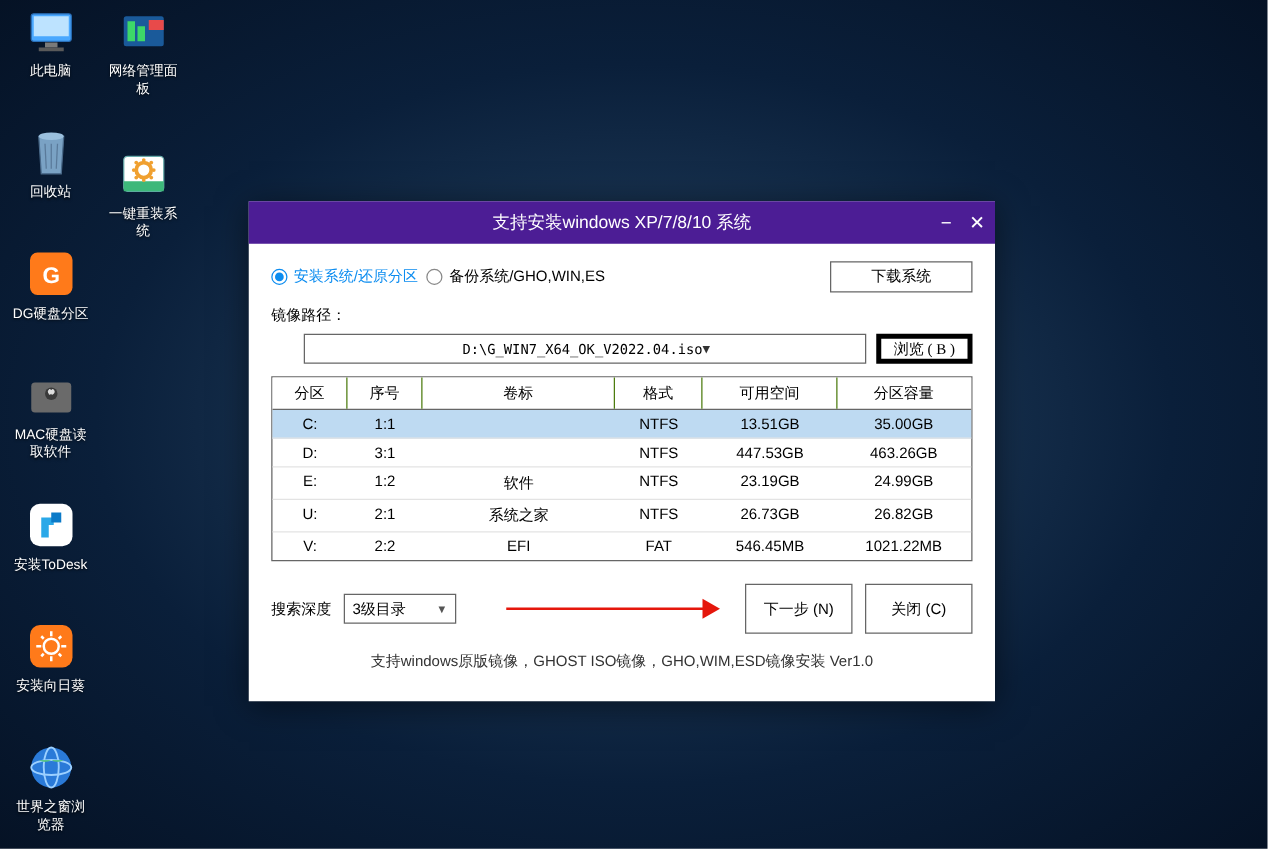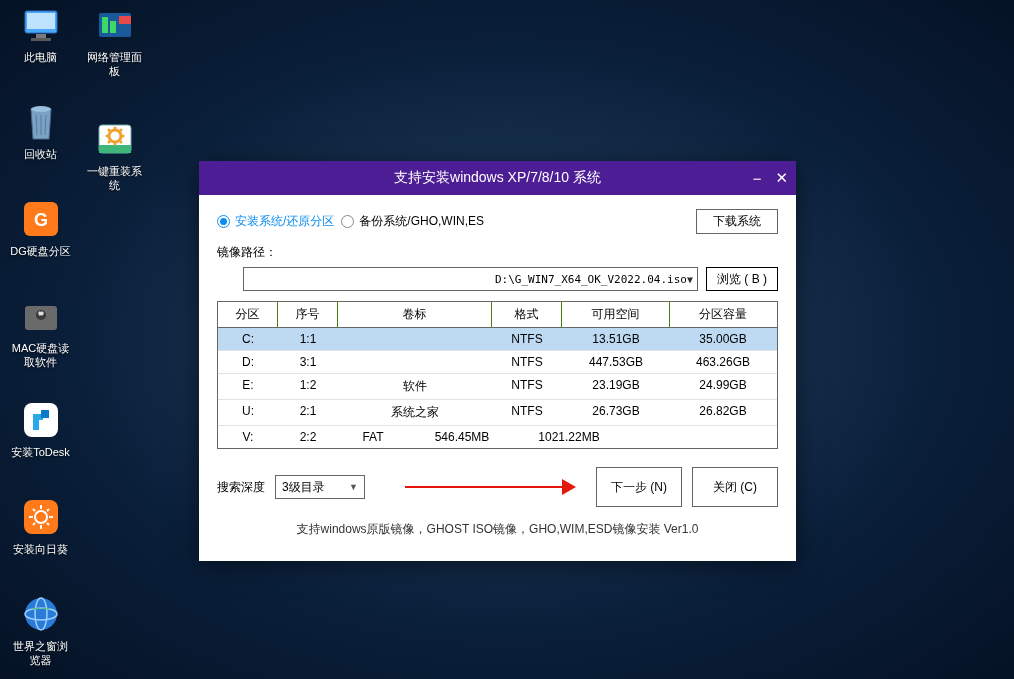--- a/index.html
+++ b/index.html
@@ -36,26 +36,26 @@
 }
 .titlebar .controls { position: absolute; right: 8px; top: 0; height: 100%; display: flex; align-items: center; gap: 14px; }
 .titlebar .ctrl { color: #fff; font-size: 15px; cursor: pointer; }
 .content { padding: 14px 18px 10px; }
 .radio-row { display: flex; align-items: center; gap: 7px; margin-bottom: 10px; }
 .radio-item { display: flex; align-items: center; gap: 5px; font-size: 12px; cursor: pointer; }
 .radio { width: 13px; height: 13px; border: 1px solid #888; border-radius: 50%; display: inline-flex; align-items: center; justify-content: center; }
 .radio.sel { border-color: #0b8cf0; }
 .radio.sel::after { content: ""; width: 7px; height: 7px; background: #0b8cf0; border-radius: 50%; }
 .radio-item.sel { color: #0b8cf0; }
-.dl-btn { margin-left: auto; border: 1px solid #666; background: #fff; font-size: 12px; padding: 3px 16px; cursor: pointer; }
+.dl-btn { margin-left: auto; border: 1px solid #666; background: #fff; font-size: 12px; padding: 3px 32px; cursor: pointer; }
 .field-label { font-size: 12px; margin-bottom: 6px; }
 .path-row { display: flex; gap: 8px; margin-bottom: 10px; }
-.path-input { flex: 1; border: 1px solid #666; height: 24px; display: flex; align-items: center; justify-content: flex-end; padding: 0 4px 0 6px; font-size: 11px; font-family: "SimSun", monospace; margin-left: 26px; }
+.path-input { flex: 1; border: 1px solid #666; height: 24px; display: flex; align-items: center; justify-content: center; padding: 0 4px 0 6px; font-size: 11px; font-family: "SimSun", monospace; margin-left: 26px; }
 .path-input .chev { font-size: 10px; color: #333; }
-.browse-btn { border: 1px solid #000000; background: #fff; font-size: 12px; padding: 0 10px; cursor: pointer; height: 24px; }
+.browse-btn { border: 4px solid #000000; background: #fff; font-size: 12px; padding: 0 10px; cursor: pointer; height: 24px; font-family: Liberation Serif, serif; }
 .table { border: 1px solid #666; }
 .thead { display: flex; background: #fff; border-bottom: 1px solid #666; }
 .th, .td { font-size: 12px; text-align: center; padding: 4px 0; }
 .th { border-right: 1px solid #4d7c0f; }
 .th:last-child { border-right: none; }
 .c-p { width: 60px; } .c-n { width: 60px; } .c-v { width: 154px; } .c-f { width: 70px; } .c-a { width: 108px; } .c-s { width: 106px; }
 .trow { display: flex; border-bottom: 1px solid #e3e3e3; }
 .trow:last-child { border-bottom: none; }
 .trow.sel { background: #bedaf2; }
 .bottom-row { display: flex; align-items: center; gap: 10px; margin-top: 18px; }
@@ -252,20 +252,21 @@
             <div class="td c-p">U:</div>
             <div class="td c-n">2:1</div>
             <div class="td c-v">系统之家</div>
             <div class="td c-f">NTFS</div>
             <div class="td c-a">26.73GB</div>
             <div class="td c-s">26.82GB</div>
           </div>
           <div class="trow">
             <div class="td c-p">V:</div>
             <div class="td c-n">2:2</div>
+            <div class="td c-v">EFI</div>
             <div class="td c-f">FAT</div>
             <div class="td c-a">546.45MB</div>
             <div class="td c-s">1021.22MB</div>
           </div>
         </div>
     </div>
     <div class="bottom-row">
       <span class="depth-label">搜索深度</span>
       <div class="select">
         <span>3级目录</span>

